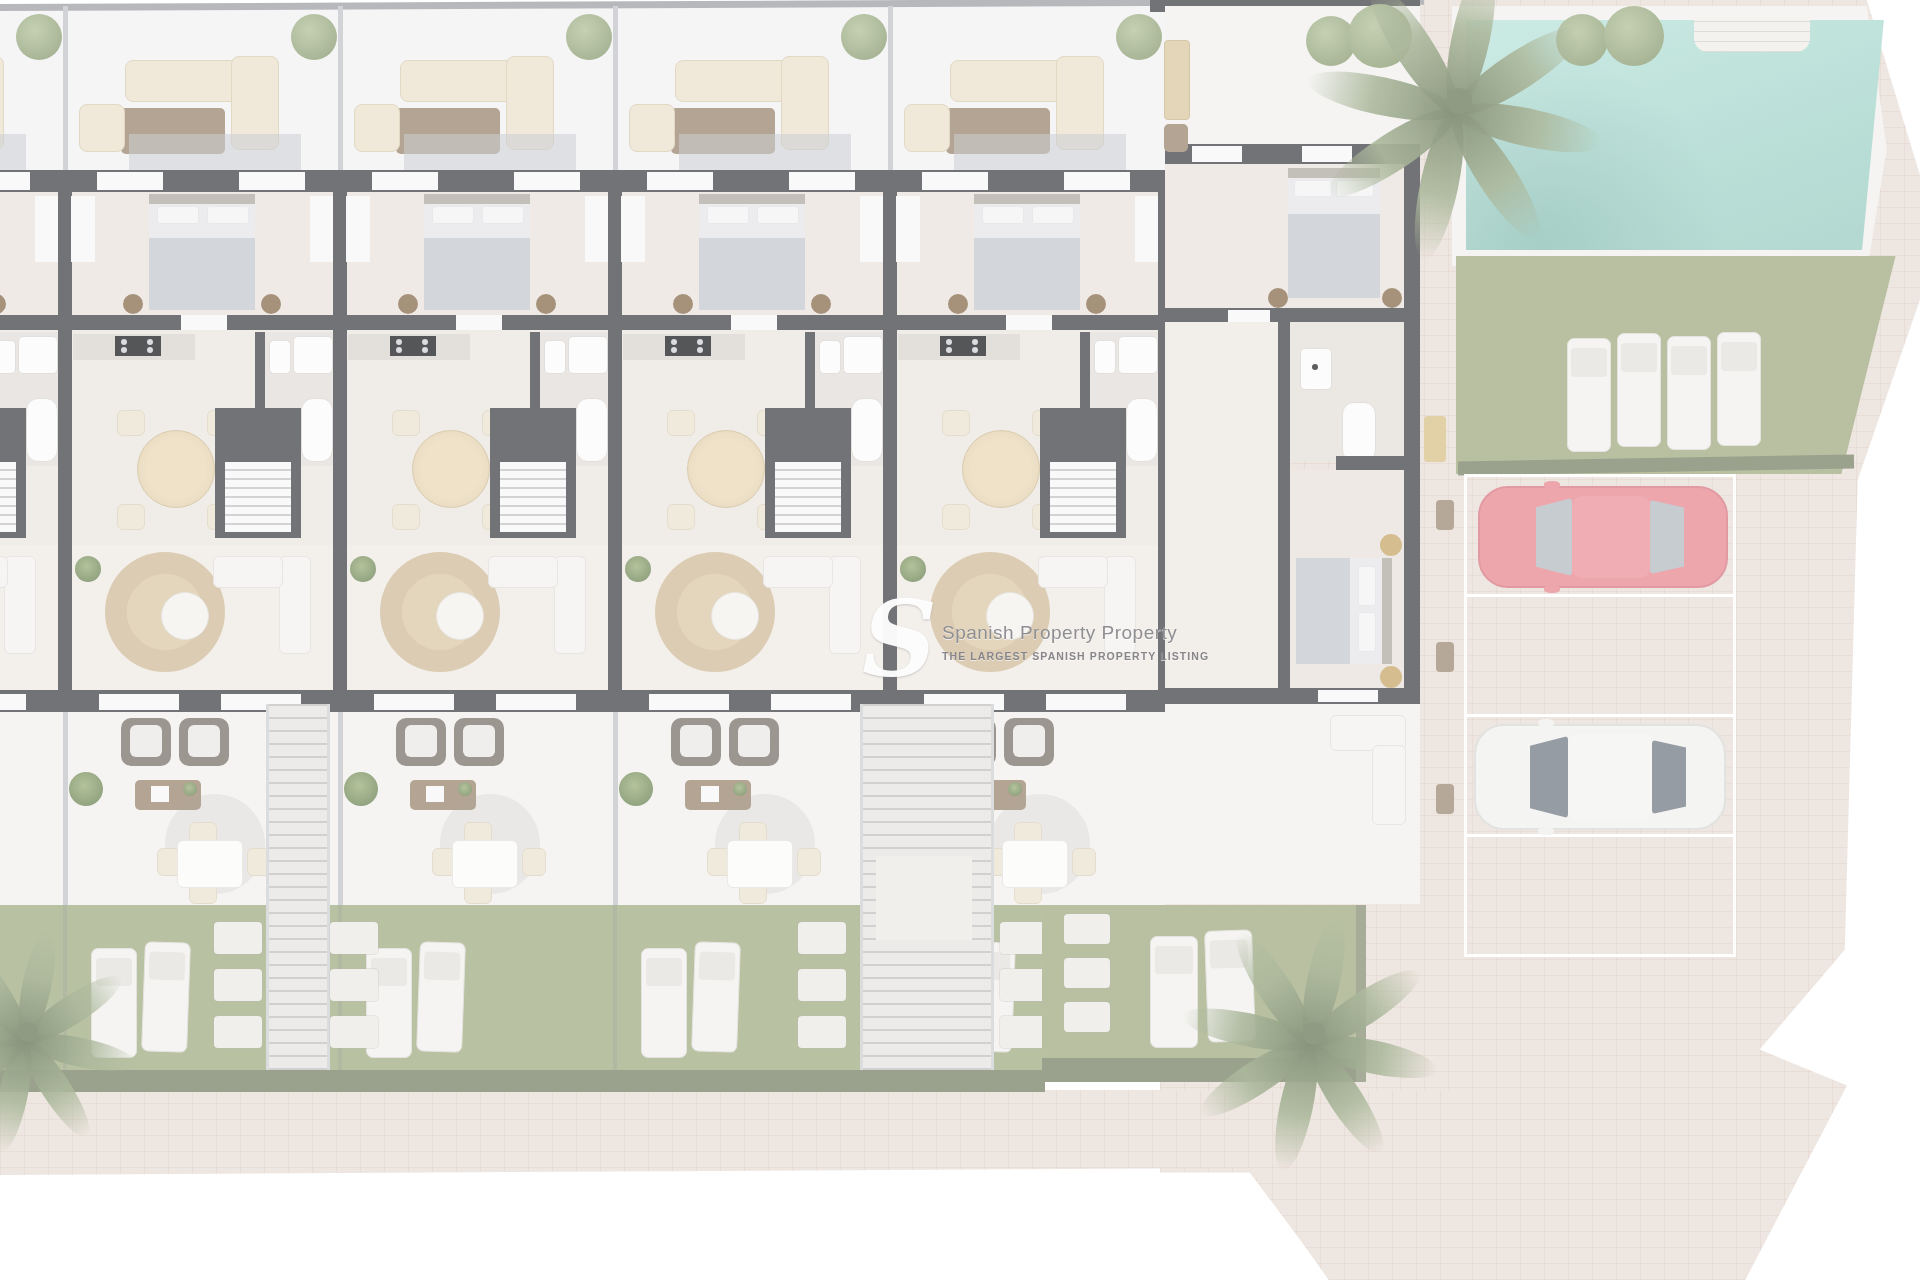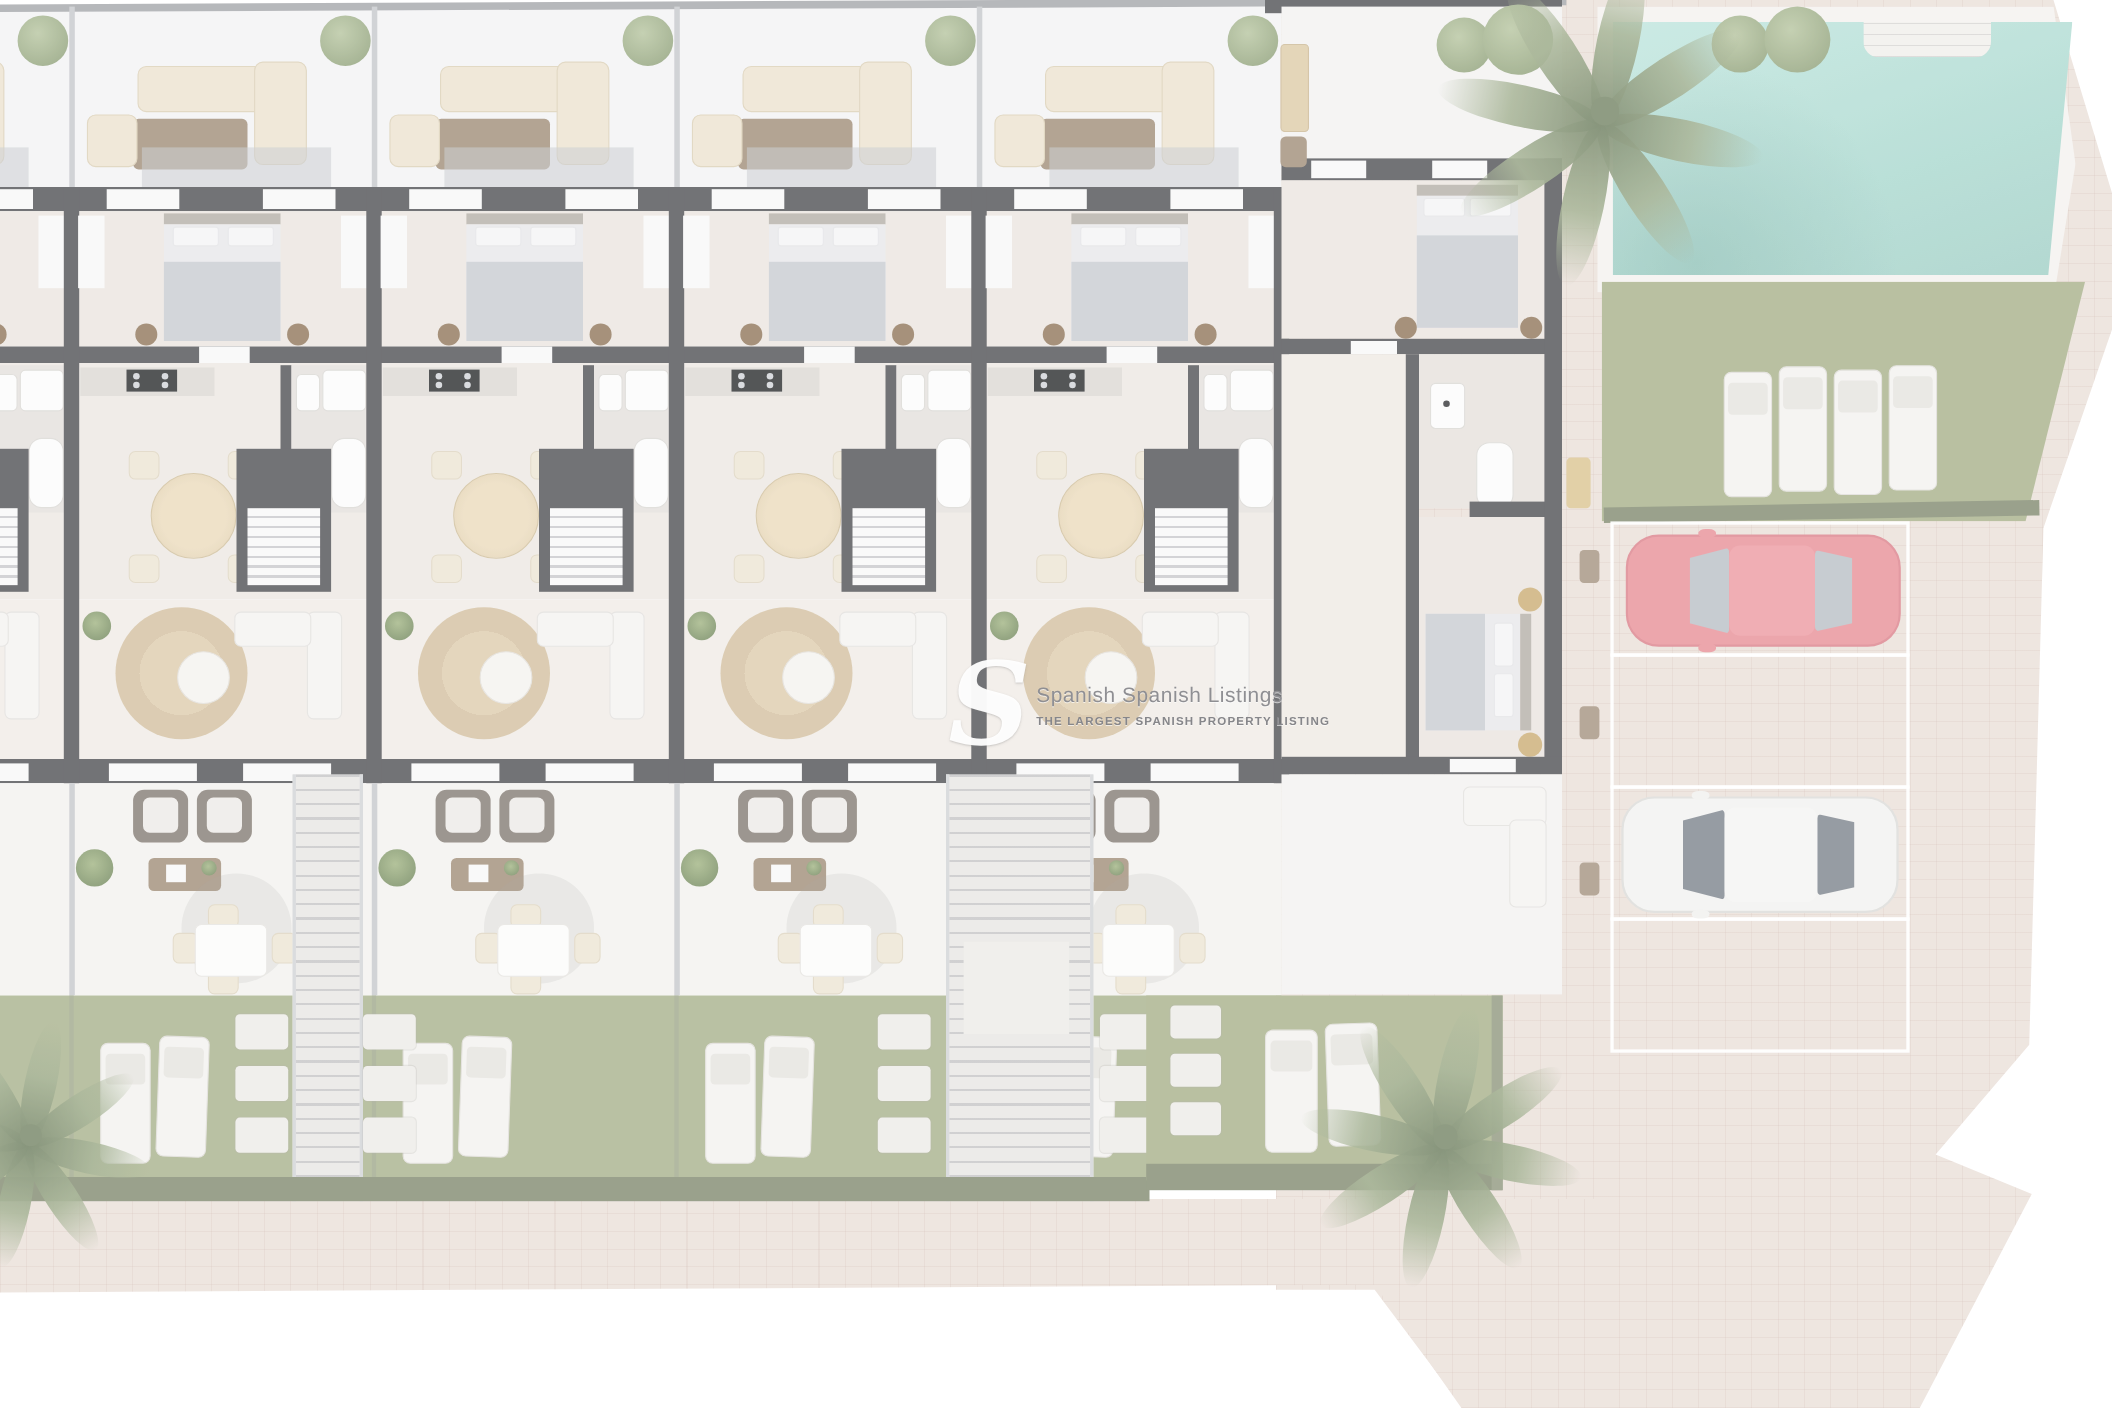--- a/index.html
+++ b/index.html
@@ -614,16 +614,16 @@
   <div class="abs" style="left:1424px;top:416px;width:22px;height:46px;background:#d9c28c;border-radius:4px;"></div>
   <div id="planters">
       <div class="abs" style="left: 1436px; top: 500px; width: 18px; height: 30px; background: rgb(160, 141, 121); border-radius: 4px;"></div>
       <div class="abs" style="left: 1436px; top: 642px; width: 18px; height: 30px; background: rgb(160, 141, 121); border-radius: 4px;"></div>
       <div class="abs" style="left: 1436px; top: 784px; width: 18px; height: 30px; background: rgb(160, 141, 121); border-radius: 4px;"></div>
     </div>
 
   <div class="abs wash"></div>
   <div class="abs wm">
     <div class="wm-s">S</div>
-    <div class="wm-t">Spanish Spanish Listings</div>
+    <div class="wm-t">Spanish Property Property</div>
     <div class="wm-st">THE LARGEST SPANISH PROPERTY LISTING</div>
   </div>
 </div>
 
 </body></html>

